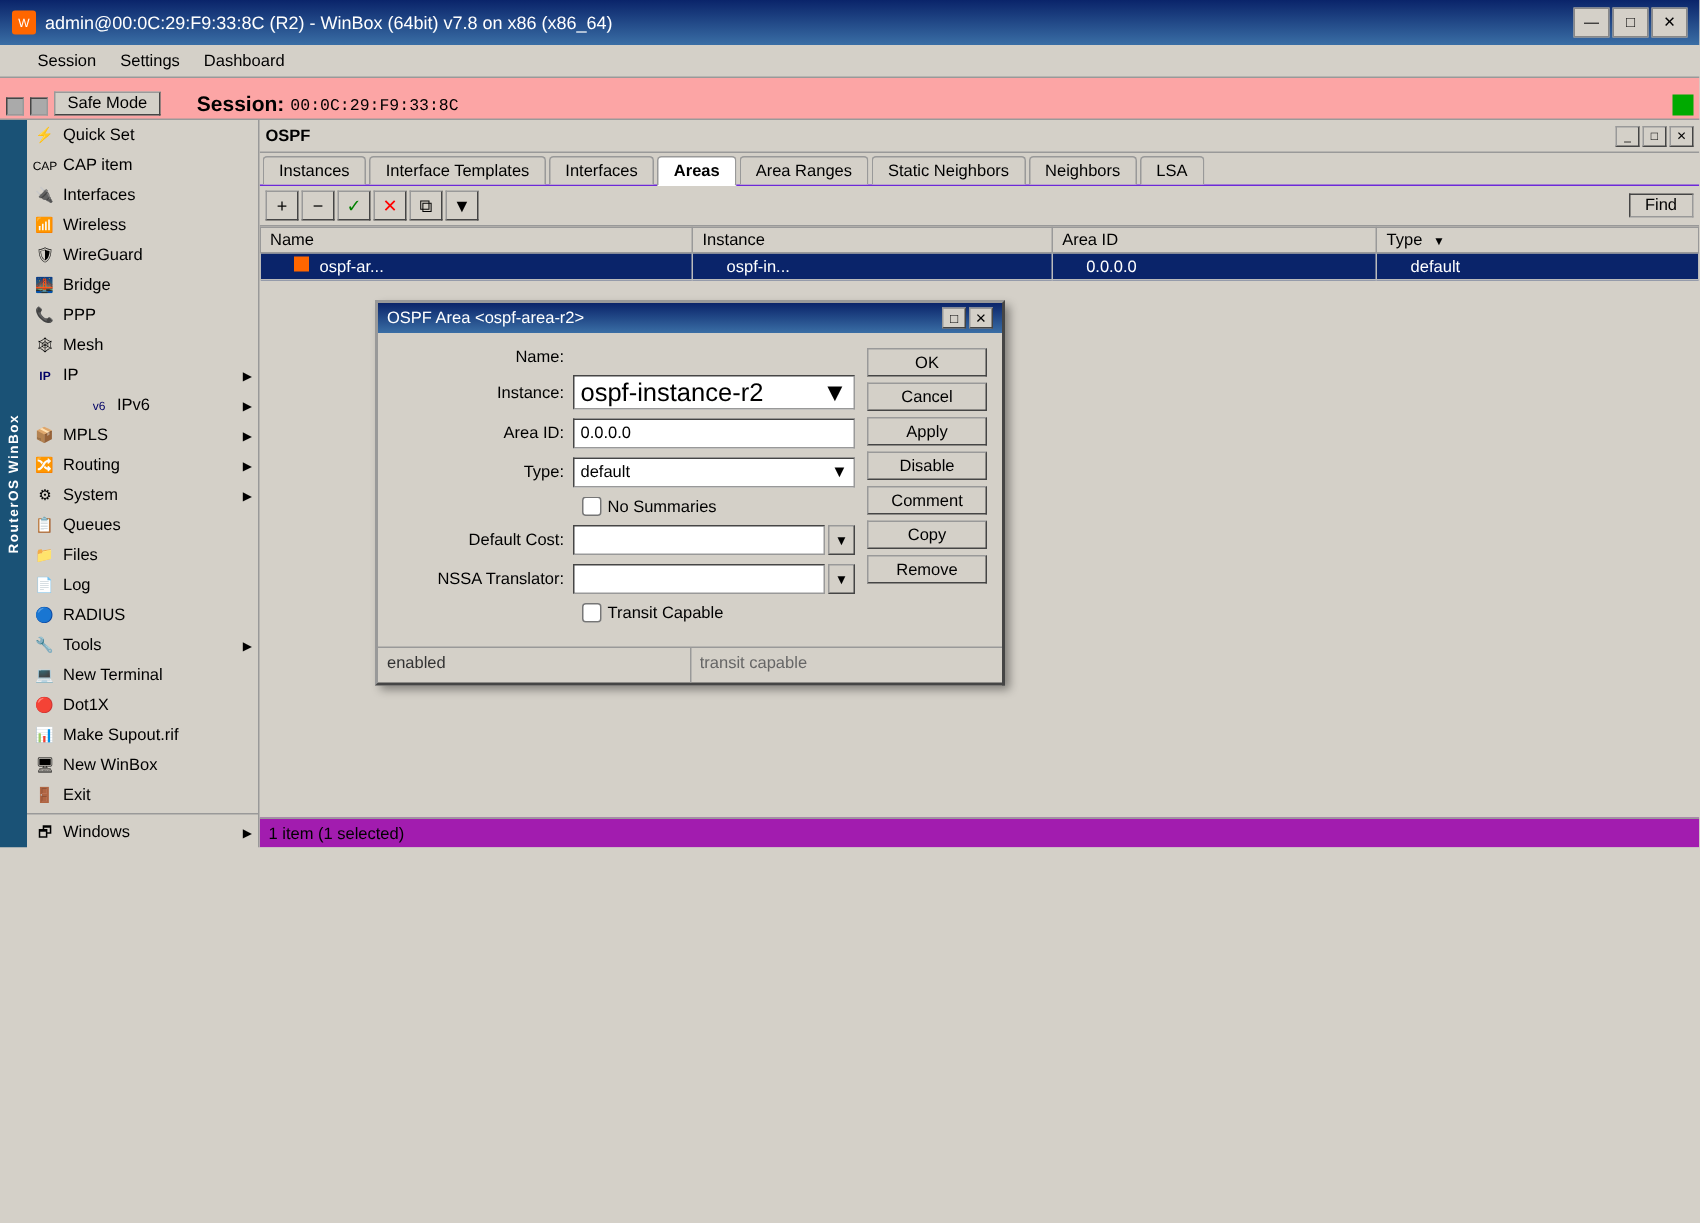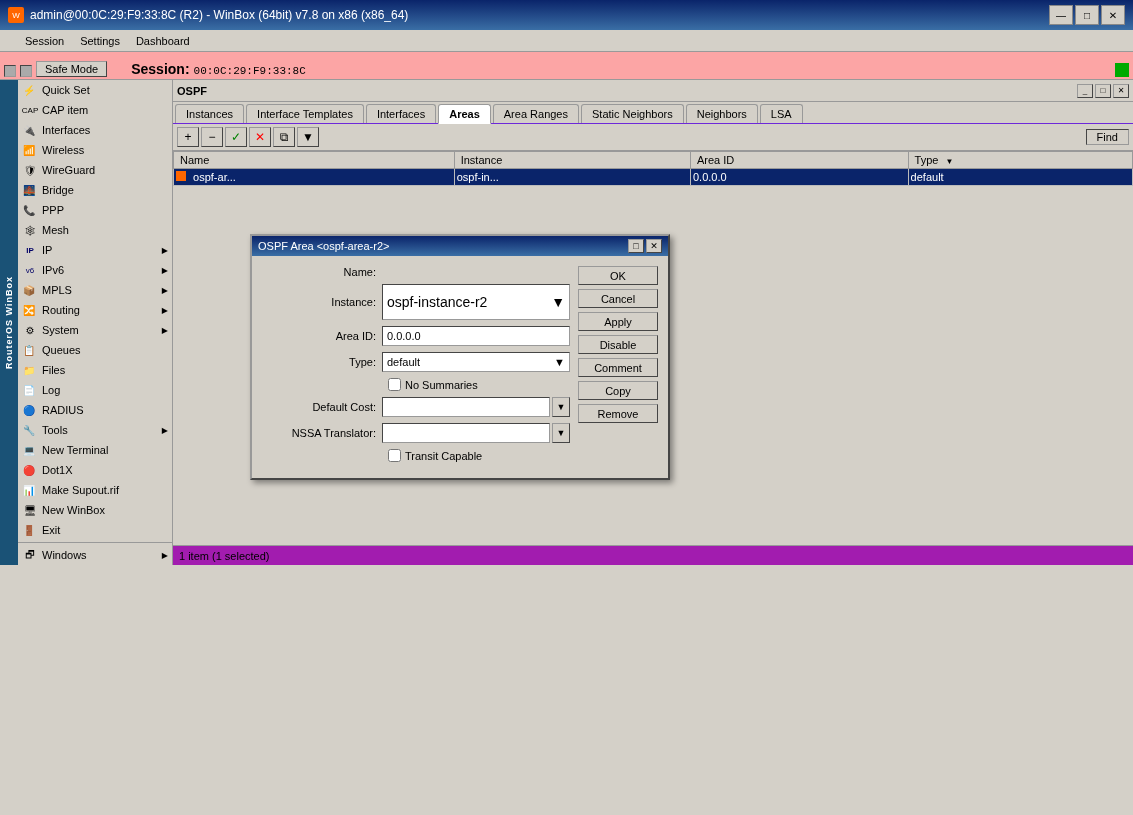--- a/index.html
+++ b/index.html
@@ -159,21 +159,21 @@
     .data-table th {
       background: #d4d0c8;
       border: 1px solid #999;
       padding: 2px 6px;
       text-align: left;
       font-weight: normal;
       cursor: pointer;
     }
     .data-table td {
       border: 1px solid #bbb;
-      padding: 2px 2px;
+      padding: 2px 22px;
     }
     .table-row-selected td {
       background: #0a246a;
       color: white;
     }
     .table-container {
       overflow: auto;
       flex: 1;
     }
     .dropdown-arrow { font-size: 8px; margin-left: 4px; }
@@ -383,21 +383,21 @@
     <div class="sidebar-item">
       <div class="sidebar-icon">🕸</div>
       <span>Mesh</span>
     </div>
     <div class="sidebar-item">
       <div class="sidebar-icon" style="font-size:8px;font-weight:bold;color:#006;">IP</div>
       <span>IP</span>
       <span class="sidebar-arrow">▶</span>
     </div>
     <div class="sidebar-item">
-      <div class="sidebar-icon" style="font-size:8px;font-weight:normal;color:#006;">v6</div>
+      <div class="sidebar-icon" style="font-size:8px;font-weight:normal;color:#006;margin-left:36px;">v6</div>
       <span>IPv6</span>
       <span class="sidebar-arrow">▶</span>
     </div>
     <div class="sidebar-item">
       <div class="sidebar-icon">📦</div>
       <span>MPLS</span>
       <span class="sidebar-arrow">▶</span>
     </div>
     <div class="sidebar-item">
       <div class="sidebar-icon">🔀</div>
@@ -518,41 +518,41 @@
         </table>
       </div>
     </div>
 
     <div class="status-bar">
       <span>1 item (1 selected)</span>
     </div>
   </div>
 </div>
 
-<div style="position:fixed;top:0;left:0;right:0;bottom:0;pointer-events:none;z-index:200;margin-top:34px;">
+<div style="position:fixed;top:0;left:0;right:0;bottom:0;pointer-events:none;z-index:200;">
   <div class="dialog" style="pointer-events:all;">
 
     <div class="dialog-title">
       <span>OSPF Area &lt;ospf-area-r2&gt;</span>
       <div class="dialog-controls">
         <button class="dialog-ctrl-btn">□</button>
         <button class="dialog-ctrl-btn">✕</button>
       </div>
     </div>
 
     <div class="dialog-body">
       <div class="dialog-form">
 
         <div class="field-row">
           <span class="field-label">Name:</span>
         </div>
 
         <div class="field-row">
           <span class="field-label">Instance:</span>
-          <div class="field-select" style="flex:1;height:36px;border:1px inset #999;background:white;display:flex;align-items:center;justify-content:space-between;padding:1px 4px;font-size:14px;">
+          <div class="field-select" style="flex:1;height:23px;border:1px inset #999;background:white;display:flex;align-items:center;justify-content:space-between;padding:1px 4px;font-size:17px;">
             <span>ospf-instance-r2</span>
             <span>▼</span>
           </div>
         </div>
 
         <div class="field-row">
           <span class="field-label">Area ID:</span>
           <input class="field-input" type="text" value="0.0.0.0" style="flex: 1 1 0%; height: 20px; font-size: 11px; font-family: inherit; padding: 1px 4px; border: 1px inset rgb(153, 153, 153); background: white;">
         </div>
 
@@ -595,14 +595,18 @@
         <button class="dialog-btn">OK</button>
         <button class="dialog-btn">Cancel</button>
         <button class="dialog-btn">Apply</button>
         <button class="dialog-btn">Disable</button>
         <button class="dialog-btn">Comment</button>
         <button class="dialog-btn">Copy</button>
         <button class="dialog-btn">Remove</button>
       </div>
     </div>
 
+    <div class="dialog-status">
+      <div class="dialog-status-left">enabled</div>
+      <div class="dialog-status-right">transit capable</div>
+    </div>
   </div>
 </div>
 
 </body></html>

